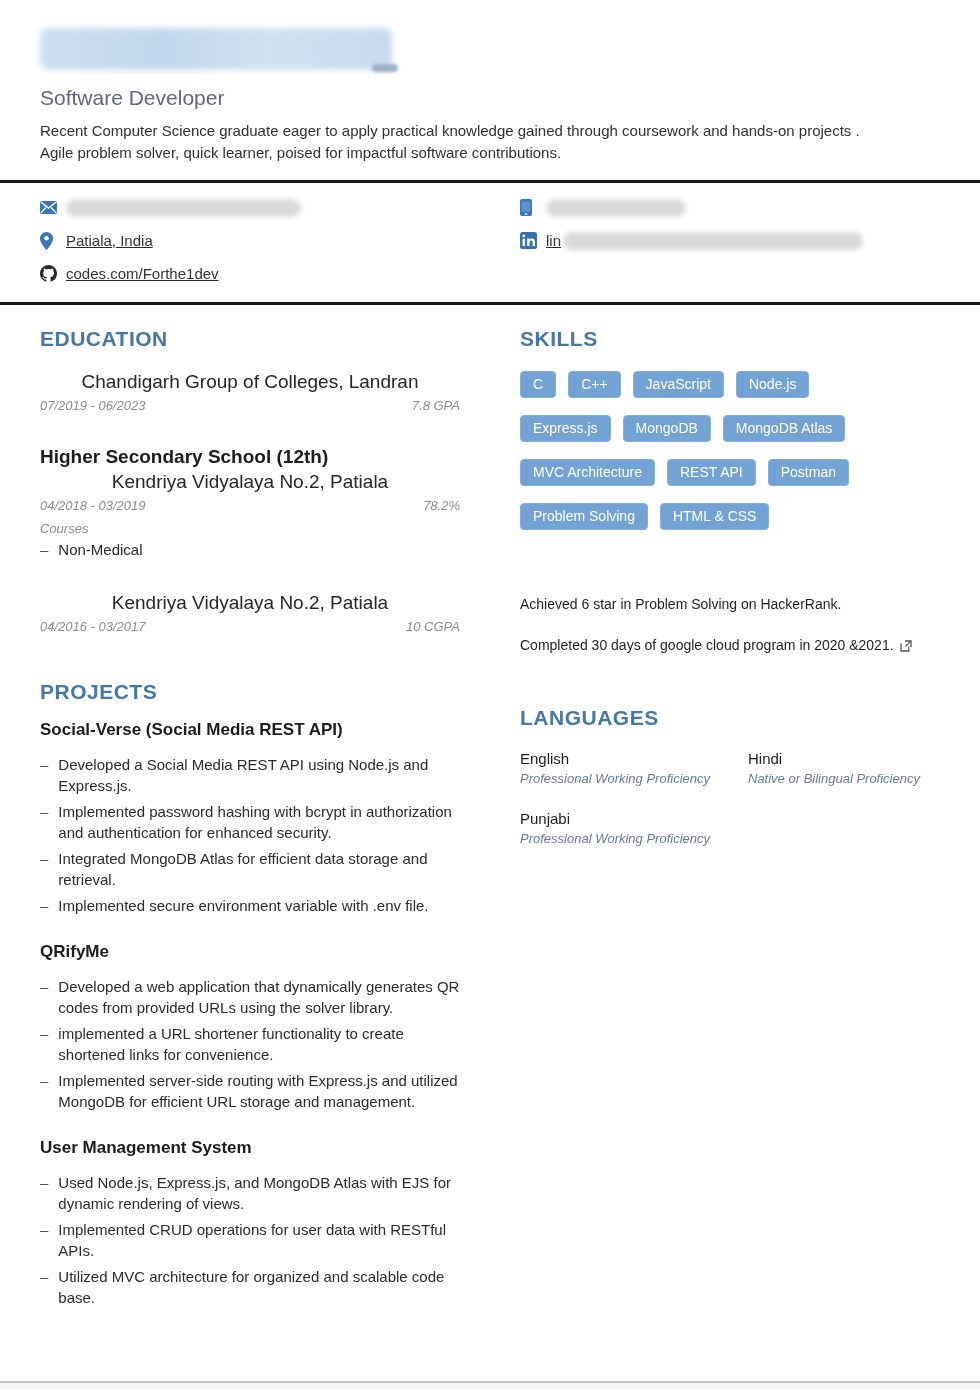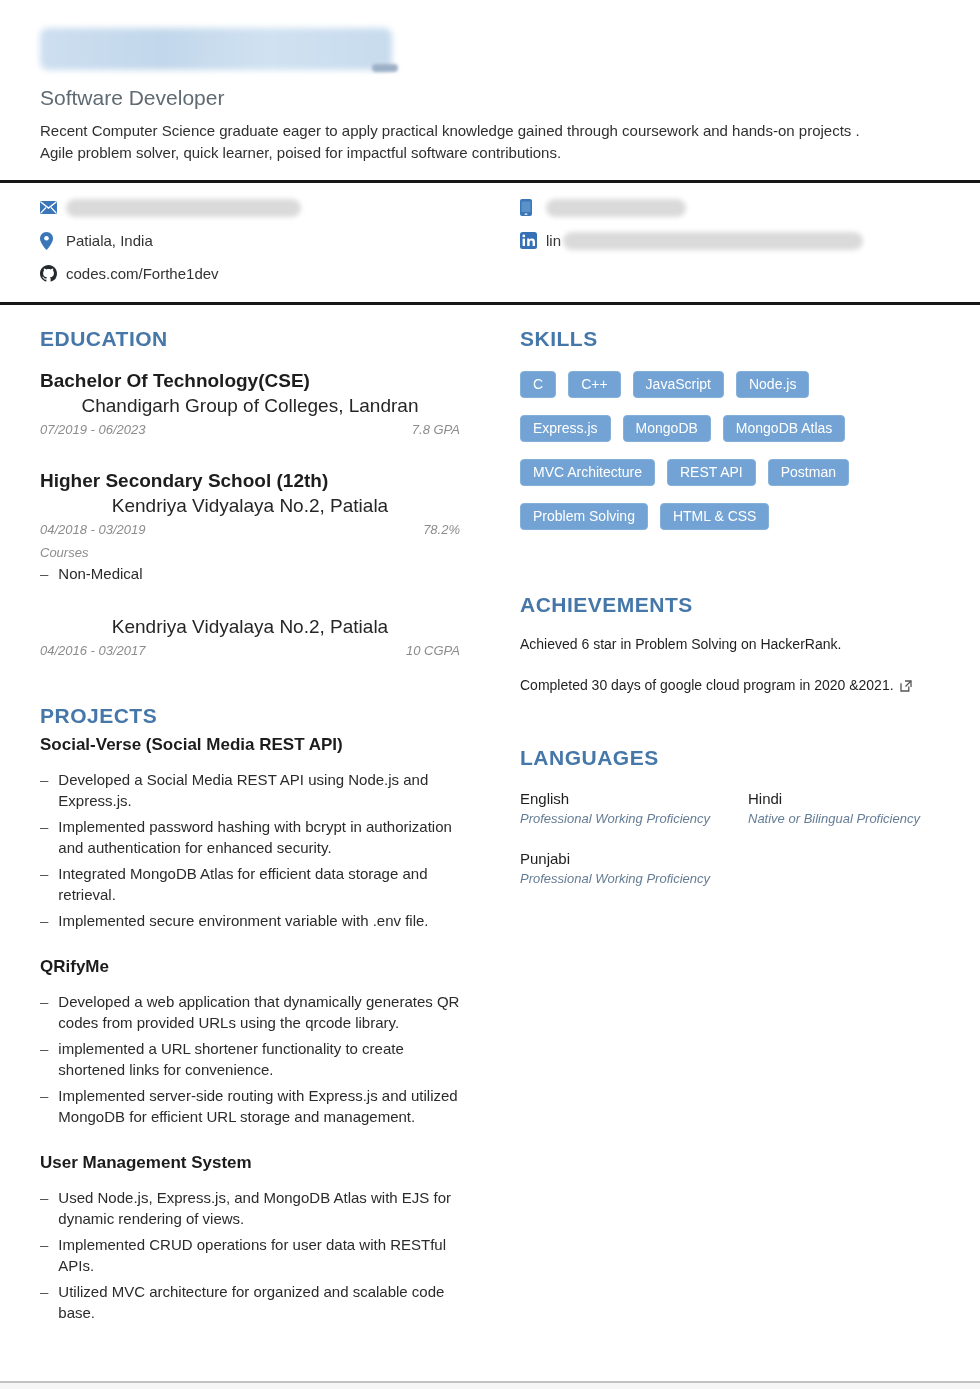--- a/index.html
+++ b/index.html
@@ -33,21 +33,21 @@
   .rule { height: 3px; background: #161616; width: 100%; }
   .rule.top { margin-top: 16px; }
   .rule.bottom { margin-top: 2px; }
 
   
   .contact {
     display: grid; grid-template-columns: 480px 1fr;
     padding: 8px 40px 10px 40px;
   }
   .contact-col { display: flex; flex-direction: column; }
-  .contact-row { display: flex; align-items: center; min-height: 33px; }
+  .contact-row { display: flex; align-items: center; min-height: 33px; text-decoration: underline; }
   .contact-icon { width: 26px; display: flex; align-items: center; flex: 0 0 26px; }
   .contact-text { font-size: 15px; color: #333; }
   .redact {
     display: inline-block; height: 18px; border-radius: 9px;
     background: #dadada; filter: blur(2.5px); vertical-align: middle;
   }
   .redact.email { width: 235px; }
   .redact.phone { width: 140px; }
   .redact.linkedin { width: 300px; margin-left: 2px; }
 
@@ -67,21 +67,21 @@
   .edu-degree { font-size: 19px; font-weight: 700; color: #1d1d1d; line-height: 24px; }
   .edu-school { font-size: 19px; font-weight: 400; color: #262626; line-height: 25px; text-align: center; }
   .edu-meta { display: flex; justify-content: space-between; margin-top: 4px; }
   .edu-dates, .edu-score { font-size: 13px; font-style: italic; color: #8c8c8c; }
   .edu-courses-label { font-size: 13px; font-style: italic; color: #8c8c8c; margin-top: 8px; }
   .edu-course { display: flex; gap: 10px; font-size: 15px; color: #2b2b2b; margin-top: 5px; }
   .dash { color: #555; flex: 0 0 auto; }
 
   
   .projects-section { margin-top: 46px; }
-  #projects-list { margin-top: 7px; }
+  #projects-list { margin-top: 16px; }
   .project + .project { margin-top: 26px; }
   .project-title { font-size: 17px; font-weight: 700; color: #1c1c1c; margin-bottom: 14px; }
   .project-bullet { display: flex; gap: 10px; font-size: 15px; line-height: 21px; color: #2b2b2b; margin-top: 5px; }
 
   
   #skills-badges { margin-top: 20px; max-width: 400px; display: flex; flex-wrap: wrap; }
   .badge {
     background: #73a3d4; border: 1px solid #85b0da; color: #ffffff;
     font-size: 14px; padding: 4px 12px 5px 12px; border-radius: 4px;
     margin: 0 12px 17px 0; white-space: nowrap;
@@ -181,21 +181,20 @@
 
   <div class="rule bottom"></div>
 
   <main class="main">
 
     <div class="col-left">
       <section class="education-section">
         <h2 class="section-title">EDUCATION</h2>
         <div id="education-entries">
             <div class="edu-entry">
-              <div class="edu-degree">Bachelor Of Technology(CSE)</div>
               <div class="edu-school">Chandigarh Group of Colleges, Landran</div>
               <div class="edu-meta">
                 <span class="edu-dates">07/2019 - 06/2023</span>
                 <span class="edu-score">7.8 GPA</span>
               </div>
             </div>
             <div class="edu-entry">
               <div class="edu-degree">Higher Secondary School (12th)</div>
               <div class="edu-school">Kendriya Vidyalaya No.2, Patiala</div>
               <div class="edu-meta">
@@ -237,21 +236,21 @@
               </div>
               <div class="project-bullet">
                 <span class="dash">–</span>
                 <span>Implemented secure environment variable with .env file.</span>
               </div>
             </div>
             <div class="project">
               <div class="project-title">QRifyMe</div>
               <div class="project-bullet">
                 <span class="dash">–</span>
-                <span>Developed a web application that dynamically generates QR codes from provided URLs using the qrcode library.</span>
+                <span>Developed a web application that dynamically generates QR codes from provided URLs using the solver library.</span>
               </div>
               <div class="project-bullet">
                 <span class="dash">–</span>
                 <span>implemented a URL shortener functionality to create shortened links for convenience.</span>
               </div>
               <div class="project-bullet">
                 <span class="dash">–</span>
                 <span>Implemented server-side routing with Express.js and utilized MongoDB for efficient URL storage and management.</span>
               </div>
             </div>
@@ -287,21 +286,20 @@
             <span class="badge">MongoDB Atlas</span>
             <span class="badge">MVC Architecture</span>
             <span class="badge">REST API</span>
             <span class="badge">Postman</span>
             <span class="badge">Problem Solving</span>
             <span class="badge">HTML &amp; CSS</span>
           </div>
       </section>
 
       <section class="achievements-section">
-        <h2 class="section-title">ACHIEVEMENTS</h2>
         <div id="achievements-list">
             <div class="achievement">Achieved 6 star in Problem Solving on HackerRank.</div>
             <div class="achievement">Completed 30 days of google cloud program in 2020 &amp;2021.<span class="ext-link"><svg width="12" height="12" viewBox="0 0 12 12">
                   <path d="M1 3.2 V11 H8.8 V6.5" stroke="#555" stroke-width="1.3" fill="none"></path>
                   <path d="M5 1 H11 V7" stroke="#555" stroke-width="1.3" fill="none"></path>
                   <path d="M11 1 L5.5 6.5" stroke="#555" stroke-width="1.3" fill="none"></path>
                 </svg></span></div>
           </div>
       </section>
 

